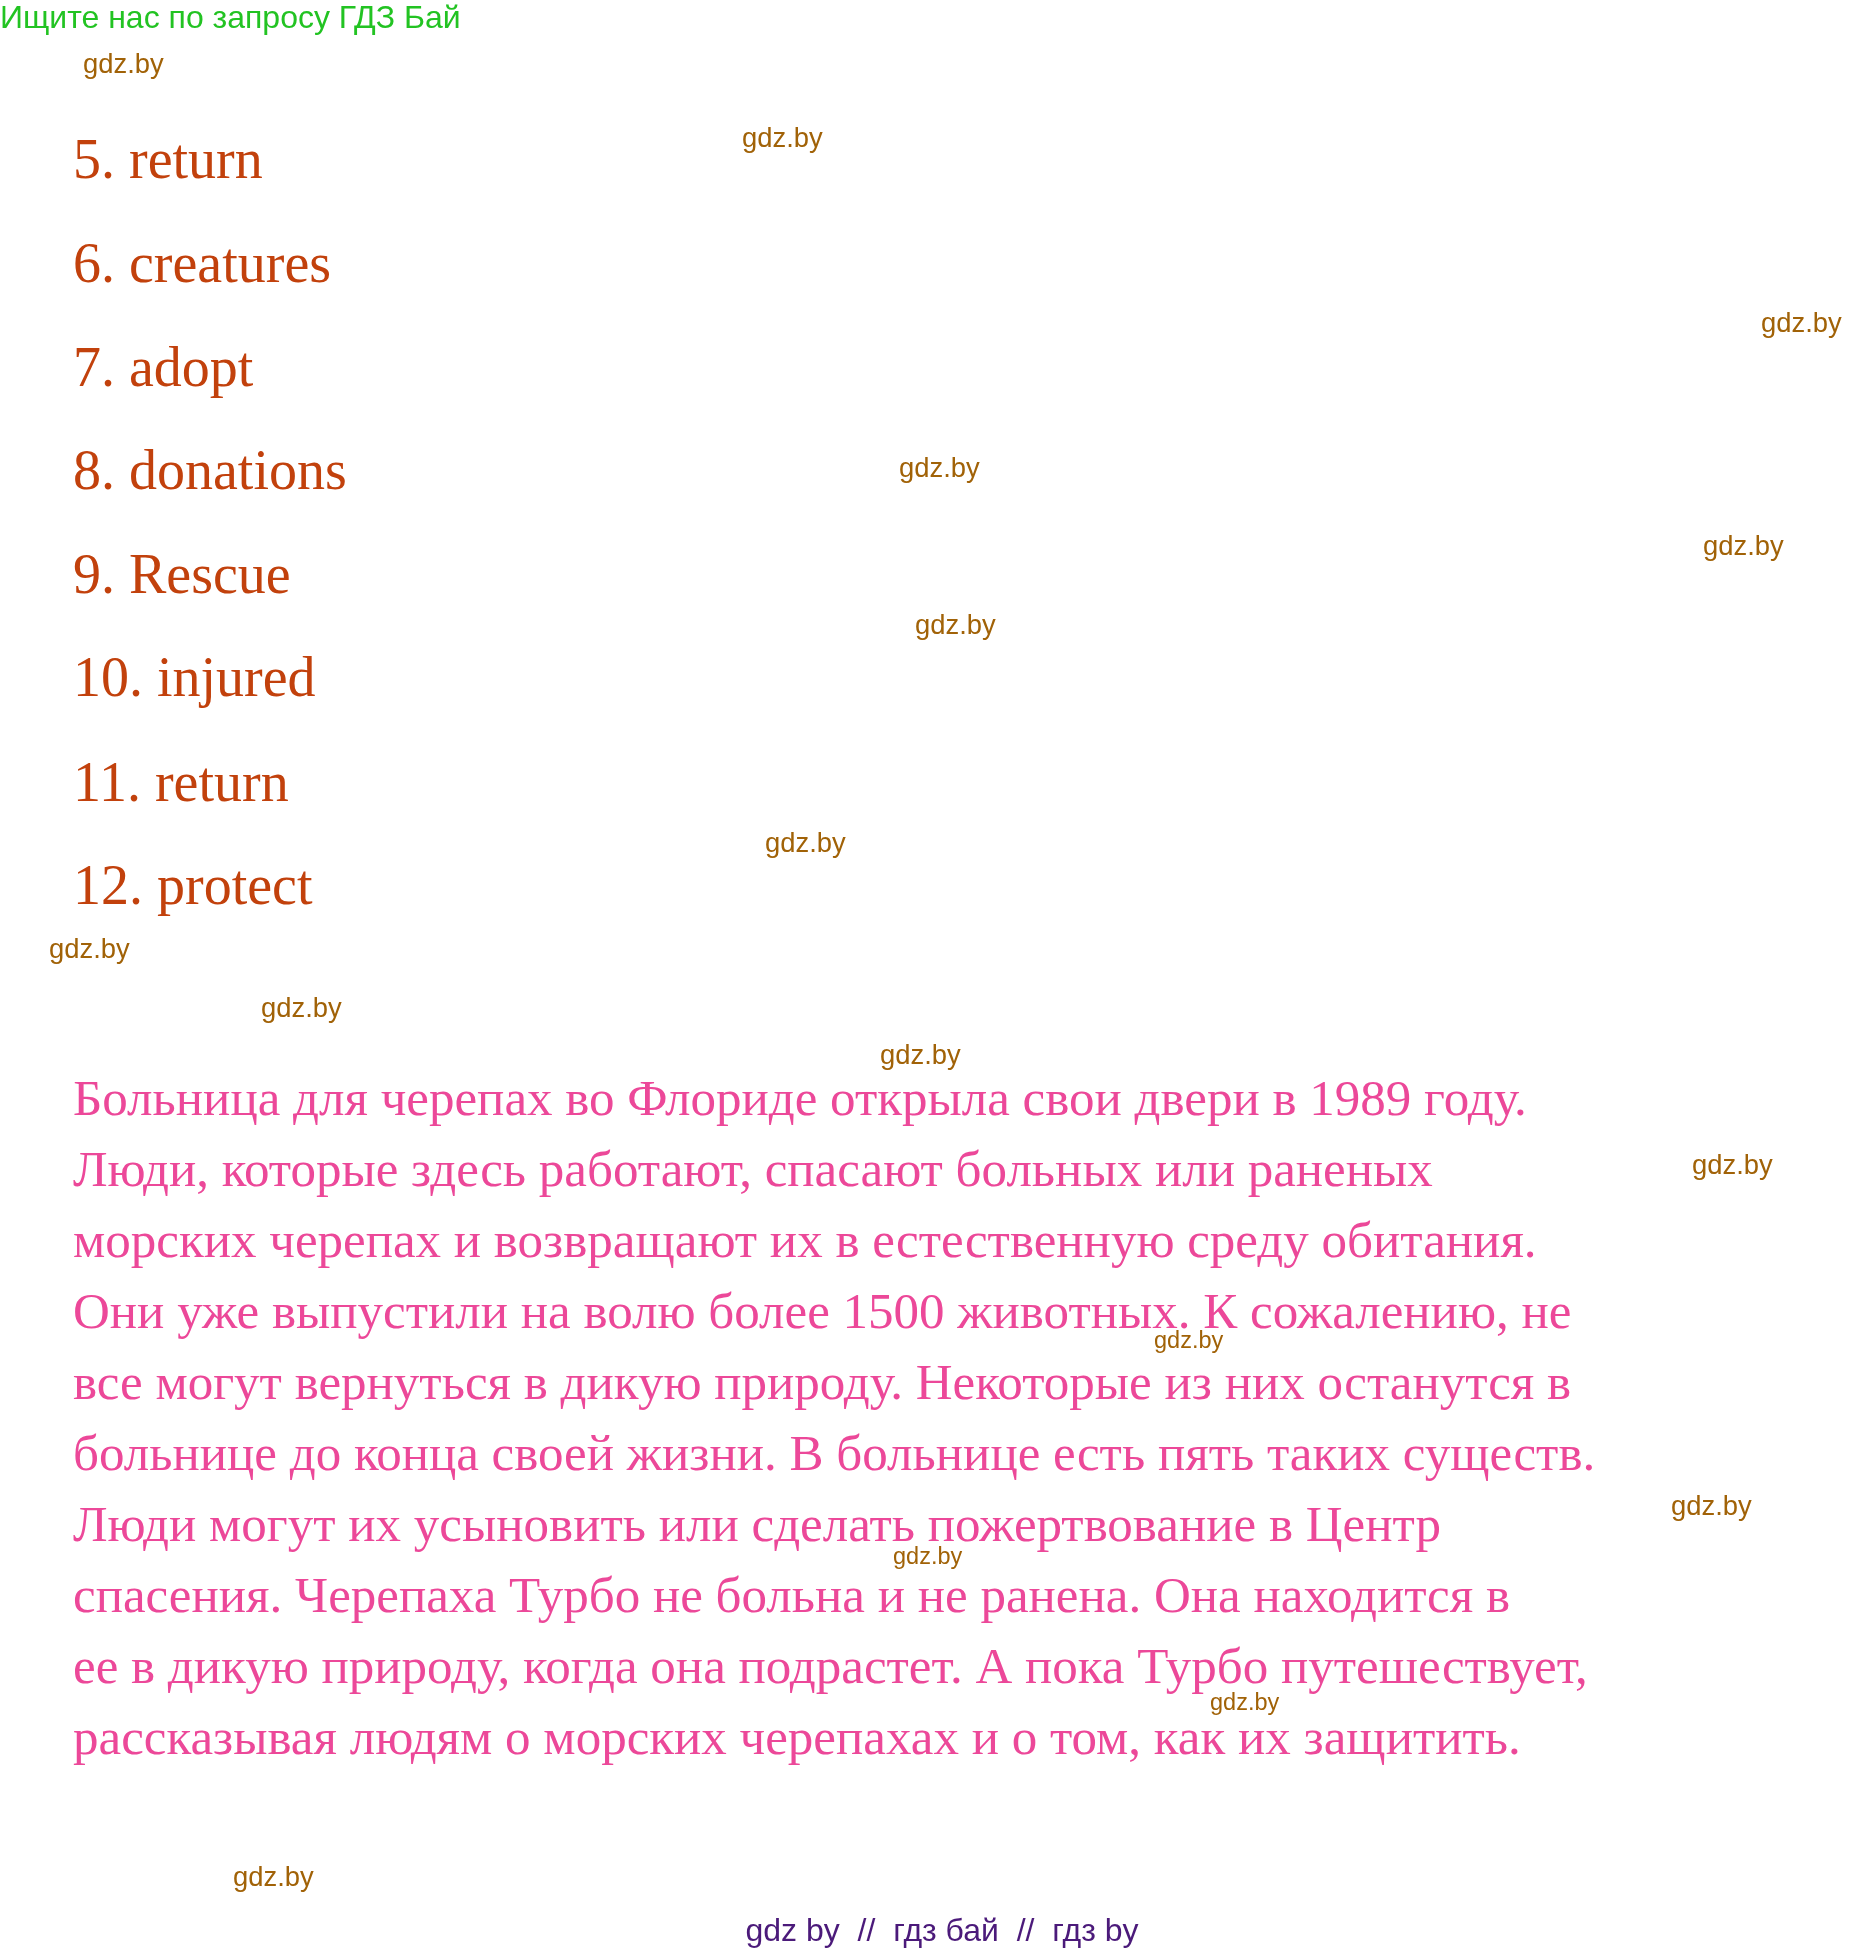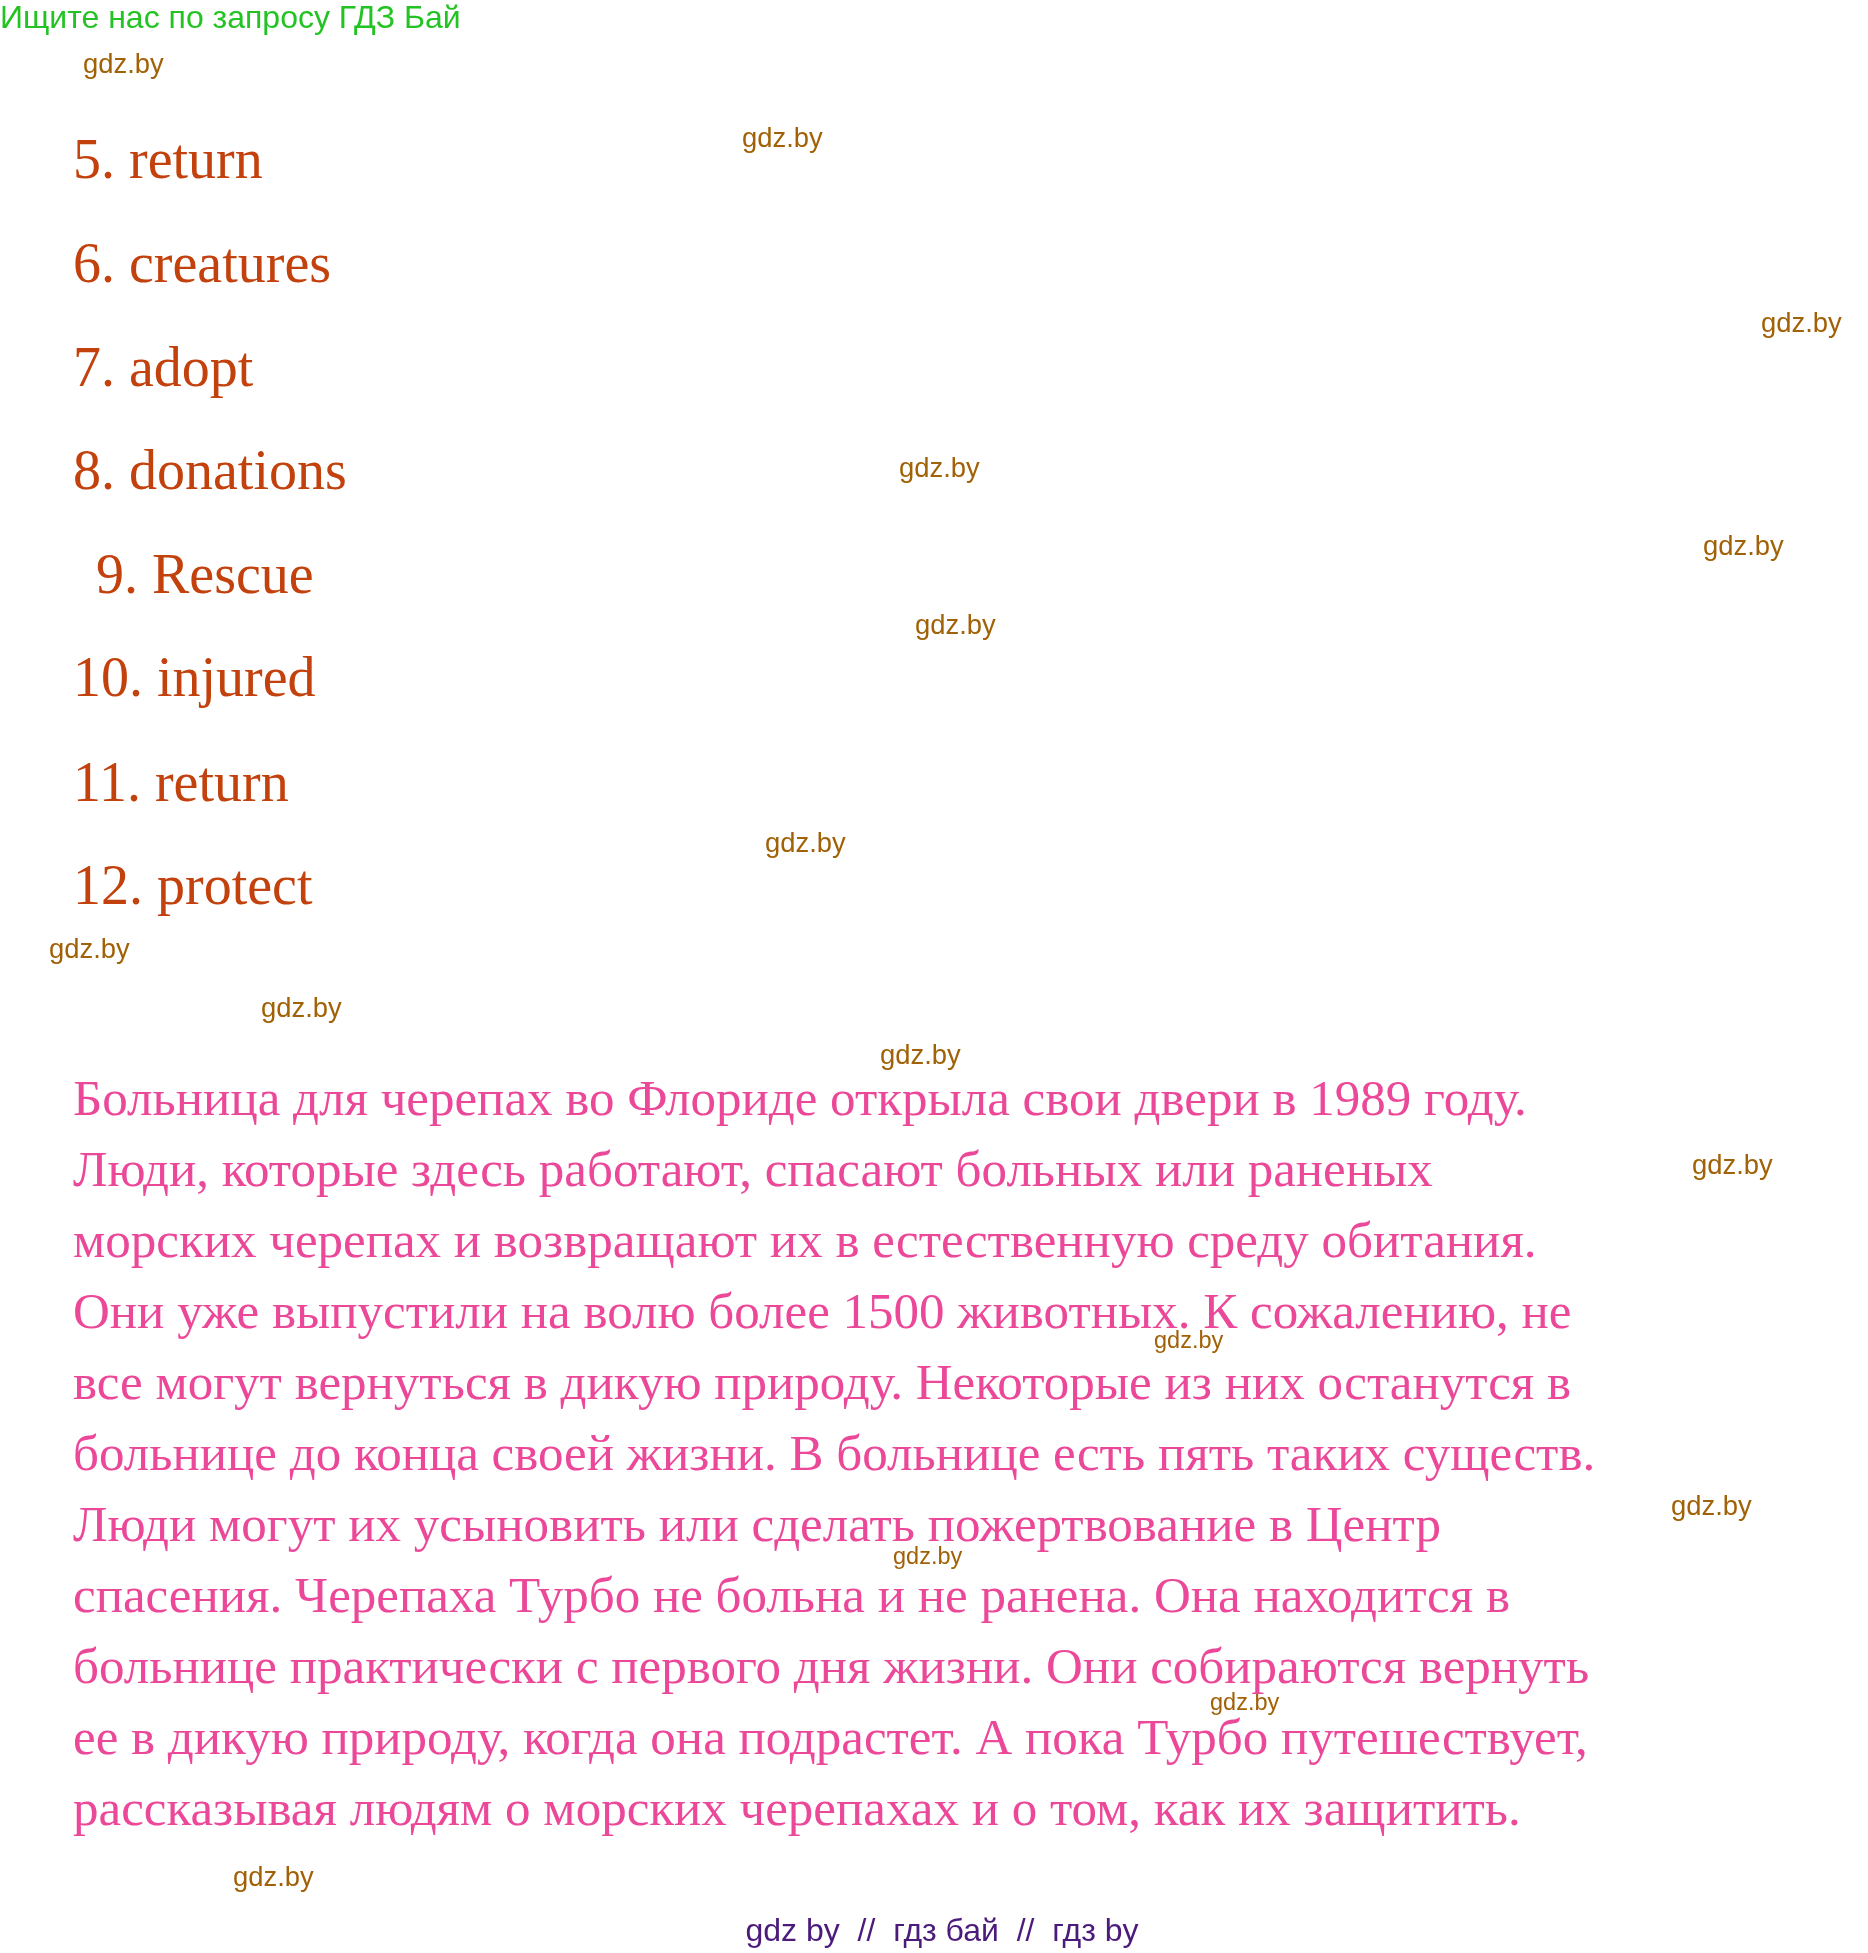--- a/index.html
+++ b/index.html
@@ -52,34 +52,33 @@
 <div class="wm" style="left:1671px;top:1491px;">gdz.by</div>
 <div class="wm" style="left:893px;top:1542px;font-size:23.5px;">gdz.by</div>
 <div class="wm" style="left:1210px;top:1688px;font-size:23.5px;">gdz.by</div>
 <div class="wm" style="left:233px;top:1862px;">gdz.by</div>
 
 <div class="list">
   <div class="list-item" style="top:130px;"><span>5.</span> <span>return</span></div>
   <div class="list-item" style="top:234px;"><span>6.</span> <span>creatures</span></div>
   <div class="list-item" style="top:338px;"><span>7.</span> <span>adopt</span></div>
   <div class="list-item" style="top:441px;"><span>8.</span> <span>donations</span></div>
-  <div class="list-item" style="top:545px;margin-left:23px;"><span>9.</span> <span>Rescue</span></div>
+  <div class="list-item" style="top:545px;"><span>9.</span> <span>Rescue</span></div>
   <div class="list-item" style="top:648px;"><span>10.</span> <span>injured</span></div>
   <div class="list-item" style="top:753px;"><span>11.</span> <span>return</span></div>
   <div class="list-item" style="top:856px;"><span>12.</span> <span>protect</span></div>
 </div>
 
 <div class="para">
   <div class="para-line">Больница для черепах во Флориде открыла свои двери в 1989 году.</div>
   <div class="para-line">Люди, которые здесь работают, спасают больных или раненых</div>
   <div class="para-line">морских черепах и возвращают их в естественную среду обитания.</div>
   <div class="para-line">Они уже выпустили на волю более 1500 животных. К сожалению, не</div>
   <div class="para-line">все могут вернуться в дикую природу. Некоторые из них останутся в</div>
   <div class="para-line">больнице до конца своей жизни. В больнице есть пять таких существ.</div>
   <div class="para-line">Люди могут их усыновить или сделать пожертвование в Центр</div>
   <div class="para-line">спасения. Черепаха Турбо не больна и не ранена. Она находится в</div>
-  <div class="para-line">больнице практически с первого дня жизни. Они собираются вернуть</div>
   <div class="para-line">ее в дикую природу, когда она подрастет. А пока Турбо путешествует,</div>
   <div class="para-line">рассказывая людям о морских черепахах и о том, как их защитить.</div>
 </div>
 
 <div class="footer">gdz by  //  гдз бай  //  гдз by</div>
 
 
 </body></html>

